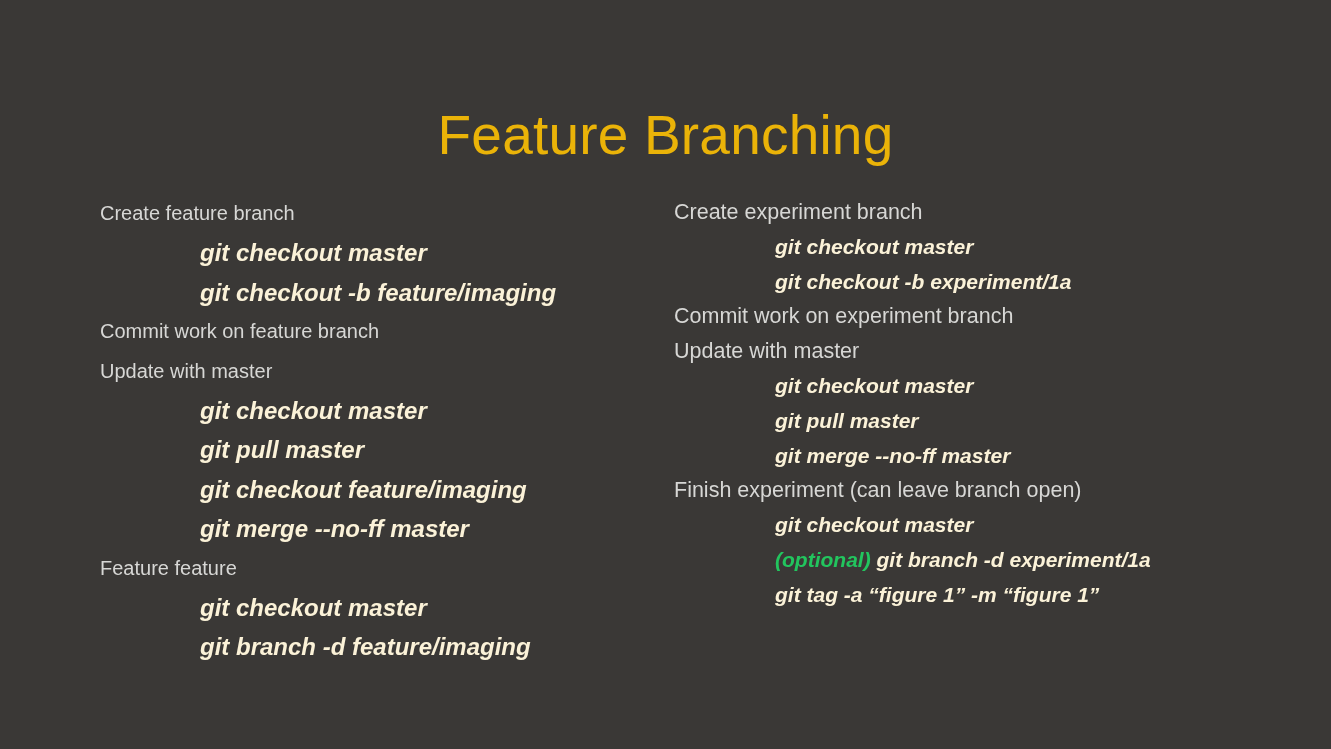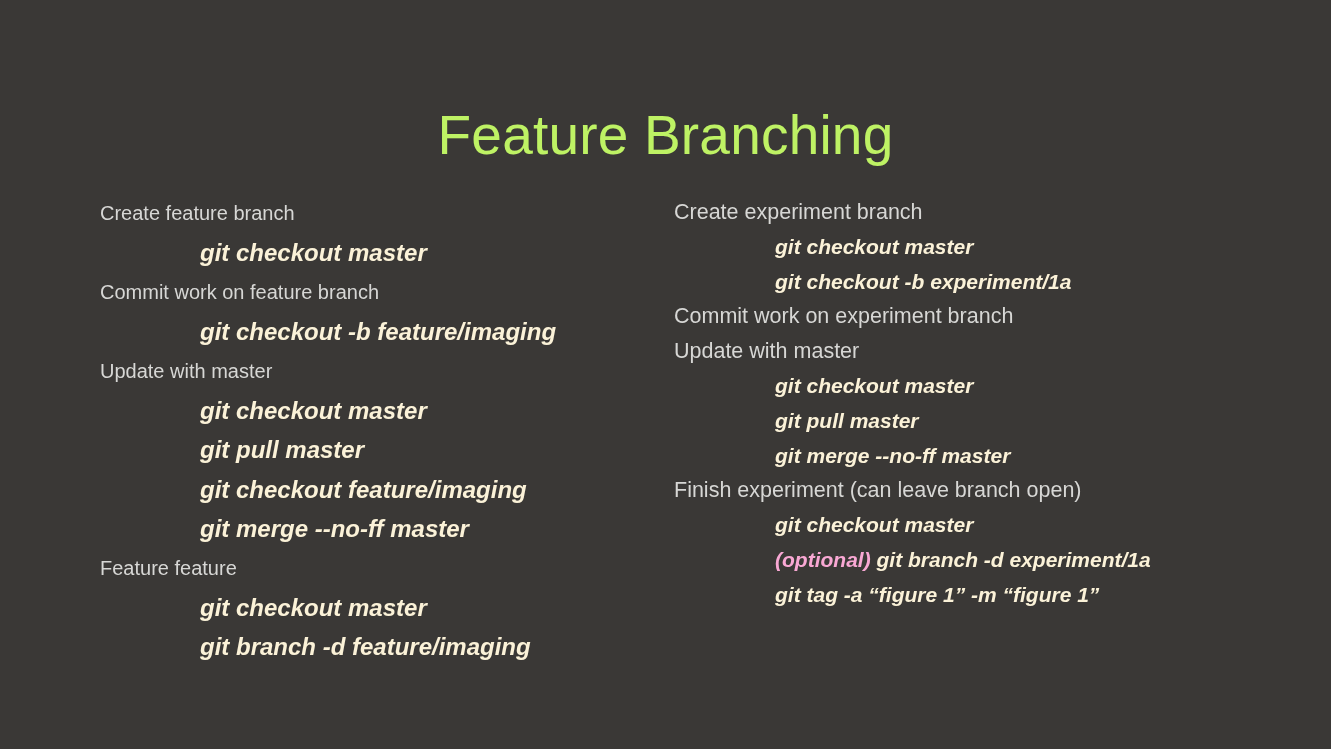--- a/index.html
+++ b/index.html
@@ -20,21 +20,21 @@
     background: #3a3836;
   }
   #slide-title {
     position: absolute;
     left: 0;
     right: 0;
     top: 70px;
     text-align: center;
     font-size: 55px;
     font-weight: normal;
-    color: #bef264;
+    color: #eab308;
     letter-spacing: 0.2px;
     line-height: 1.05;
     white-space: nowrap;
   }
   .column {
     position: absolute;
     top: 0;
   }
   #column-left {
     left: 100px;
@@ -70,35 +70,35 @@
   }
   #column-right .bullet-line.lvl-1 {
     padding-left: 101px;
     font-style: italic;
     font-weight: bold;
     color: #fbf2d8;
     font-size: 21px;
   }
   
   .opt-prefix {
-    color: #f9a8d4;
+    color: #22c55e;
   }
 </style>
 </head>
 <body>
 
 <div id="slide">
 
   <h1 id="slide-title">Feature Branching</h1>
 
   <div class="column" id="column-left">
       <div class="bullet-line lvl-0">Create feature branch</div>
       <div class="bullet-line lvl-1">git checkout master</div>
+      <div class="bullet-line lvl-1">git checkout -b feature/imaging</div>
       <div class="bullet-line lvl-0">Commit work on feature branch</div>
-      <div class="bullet-line lvl-1">git checkout -b feature/imaging</div>
       <div class="bullet-line lvl-0">Update with master</div>
       <div class="bullet-line lvl-1">git checkout master</div>
       <div class="bullet-line lvl-1">git pull master</div>
       <div class="bullet-line lvl-1">git checkout feature/imaging</div>
       <div class="bullet-line lvl-1">git merge --no-ff master</div>
       <div class="bullet-line lvl-0">Feature feature</div>
       <div class="bullet-line lvl-1">git checkout master</div>
       <div class="bullet-line lvl-1">git branch -d feature/imaging</div>
     </div>
 

